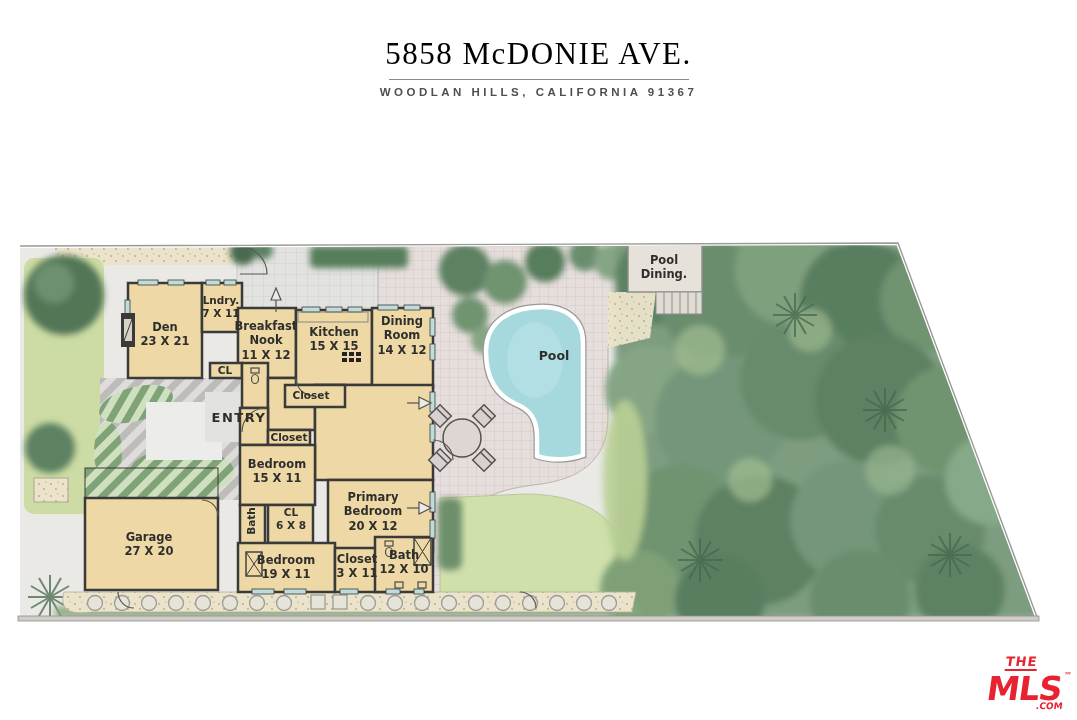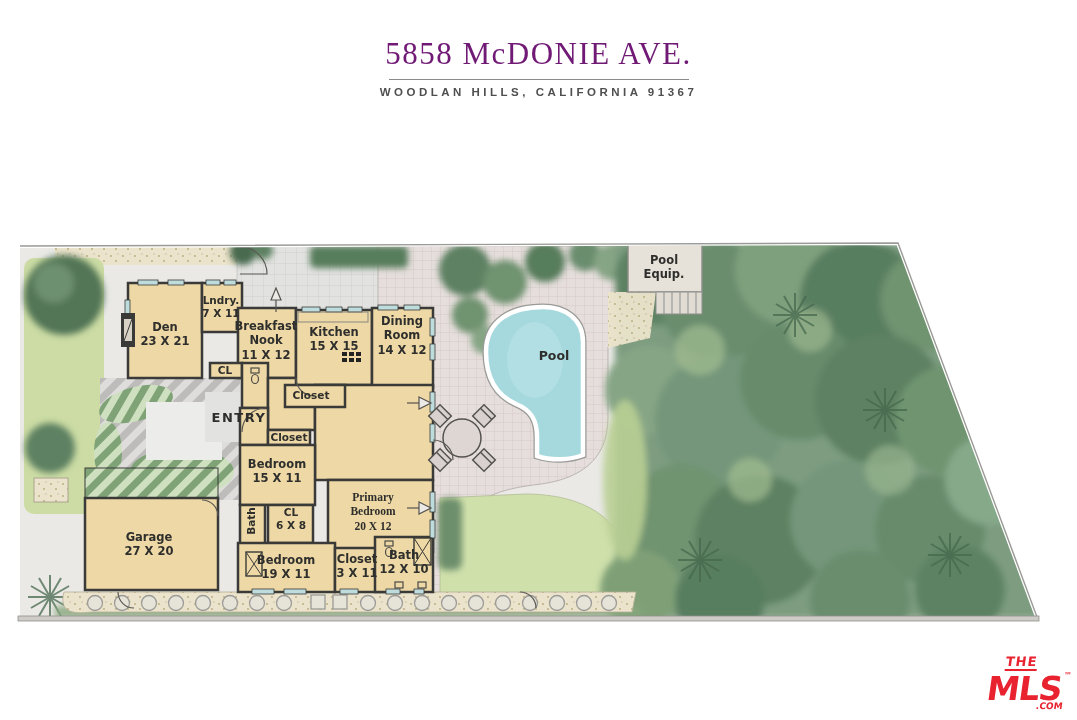--- a/index.html
+++ b/index.html
@@ -1,21 +1,21 @@
 <!DOCTYPE html>
 <html><head>
 <meta charset="utf-8">
 <style>
   html,body{margin:0;padding:0;background:#fff;}
   .canvas{position:relative;width:1077px;height:720px;background:#fff;overflow:hidden;
           font-family:"DejaVu Sans",sans-serif;}
   
   .hdr{position:absolute;top:36px;left:0;width:100%;text-align:center;}
   .hdr .addr{font-family:"Liberation Serif",serif;font-size:31px;letter-spacing:1.5px;
-             color:#701a75;font-weight:400;}
+             color:#000000;font-weight:400;}
   .hdr .rule{width:300px;height:0;border-top:1.5px solid #8a8a8a;margin:7px auto 6px auto;}
   .hdr .loc{font-family:"Liberation Sans",sans-serif;font-size:11.5px;letter-spacing:3.5px;
             color:#4f4f4f;font-weight:bold;}
   
   .plan{position:absolute;inset:0;}
   .rm{position:absolute;transform:translate(-50%,-50%);text-align:center;color:#2e2e2c;
       font-size:11.5px;line-height:1.25;font-weight:600;white-space:normal;}
   .rm .nm,.rm .dm{display:block;}
   .rm.sm{font-size:10.5px;}
   .rm.vert{transform:translate(-50%,-50%) rotate(-90deg);}
@@ -365,21 +365,21 @@
     <div class="rm sm" style="left:225px;top:371px;">
         <span class="nm">CL</span>
       </div>
     <div class="rm vert sm" style="left:252px;top:521px;">
         <span class="nm">Bath</span>
       </div>
     <div class="rm sm" style="left:291px;top:519px;">
         <span class="nm">CL</span>
         <span class="dm">6 X 8</span>
       </div>
-    <div class="rm" style="left:373px;top:512px;width:72px;font-family:Liberation Serif, serif;">
+    <div class="rm" style="left:373px;top:512px;width:72px;">
         <span class="nm">Primary Bedroom</span>
         <span class="dm">20 X 12</span>
       </div>
     <div class="rm" style="left:286px;top:567px;">
         <span class="nm">Bedroom</span>
         <span class="dm">19 X 11</span>
       </div>
     <div class="rm" style="left:357px;top:566px;">
         <span class="nm">Closet</span>
         <span class="dm">3 X 11</span>
@@ -389,21 +389,21 @@
         <span class="dm">12 X 10</span>
       </div>
     <div class="rm" style="left:149px;top:544px;">
         <span class="nm">Garage</span>
         <span class="dm">27 X 20</span>
       </div>
     <div class="rm pool" style="left:546px;top:356px;margin-left:8px;">
         <span class="nm">Pool</span>
       </div>
     <div class="rm" style="left:664px;top:267px;width:48px;">
-        <span class="nm">Pool Equip.</span>
+        <span class="nm">Pool Dining.</span>
       </div>
   </div>
 
   <div class="mlslogo">
     <div><span class="the">THE</span></div>
     <div class="big"><span>MLS</span><span class="tm">™</span></div>
     <div class="com">.COM</div>
   </div>
 
 </div>

